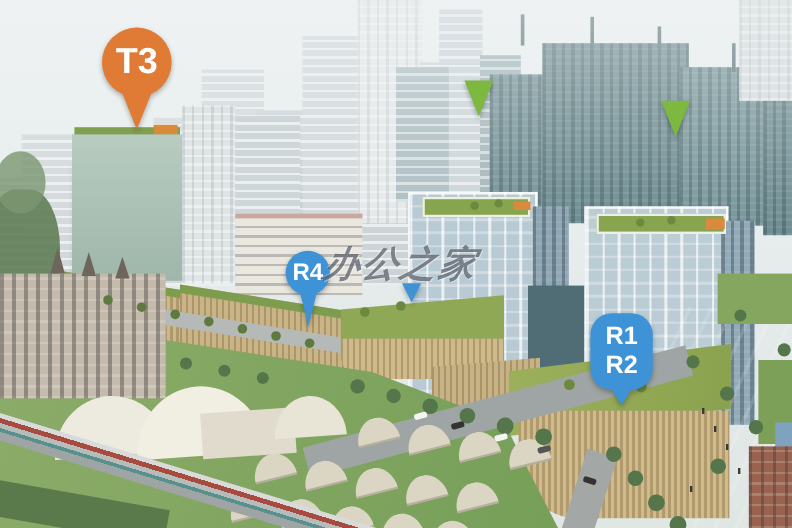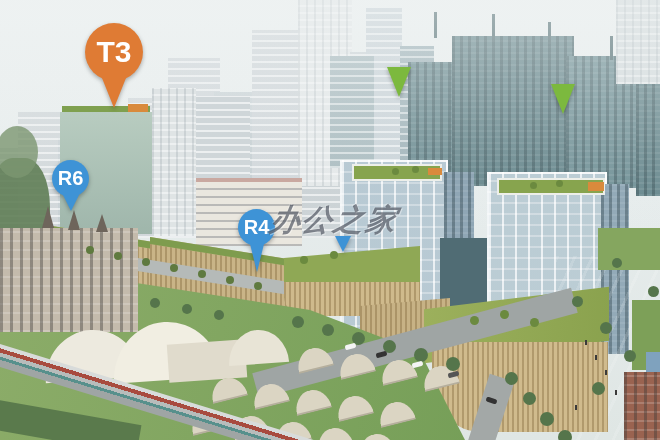--- a/index.html
+++ b/index.html
@@ -199,29 +199,30 @@
         <span>T3</span>
       </div>
     <div class="pin-tail"></div>
   </div>
   <div class="pin t-pin green" style="left:387px;top:70px">
     <div class="pin-tail"></div>
   </div>
   <div class="pin t-pin green" style="left:551px;top:87px">
     <div class="pin-tail"></div>
   </div>
-  <div class="pin r-pin blue" style="left:52px;top:160px">
-    <div class="pin-head">
-        <span>R6</span>
-      </div>
-    <div class="pin-tail"></div>
-  </div>
   <div class="pin r-pin blue r4tail" style="left:238px;top:209px">
     <div class="pin-head">
         <span>R4</span>
       </div>
     <div class="pin-tail"></div>
   </div>
   <div class="pin r-pin blue" style="left:335px;top:238px">
     <div class="pin-tail"></div>
   </div>
+  <div class="pin balloon blue" style="left:492px;top:261px">
+    <div class="pin-head">
+      <span>R1</span>
+      <span>R2</span>
+    </div>
+    <div class="pin-tail"></div>
+  </div>
 
 </div>
 
 </body></html>

